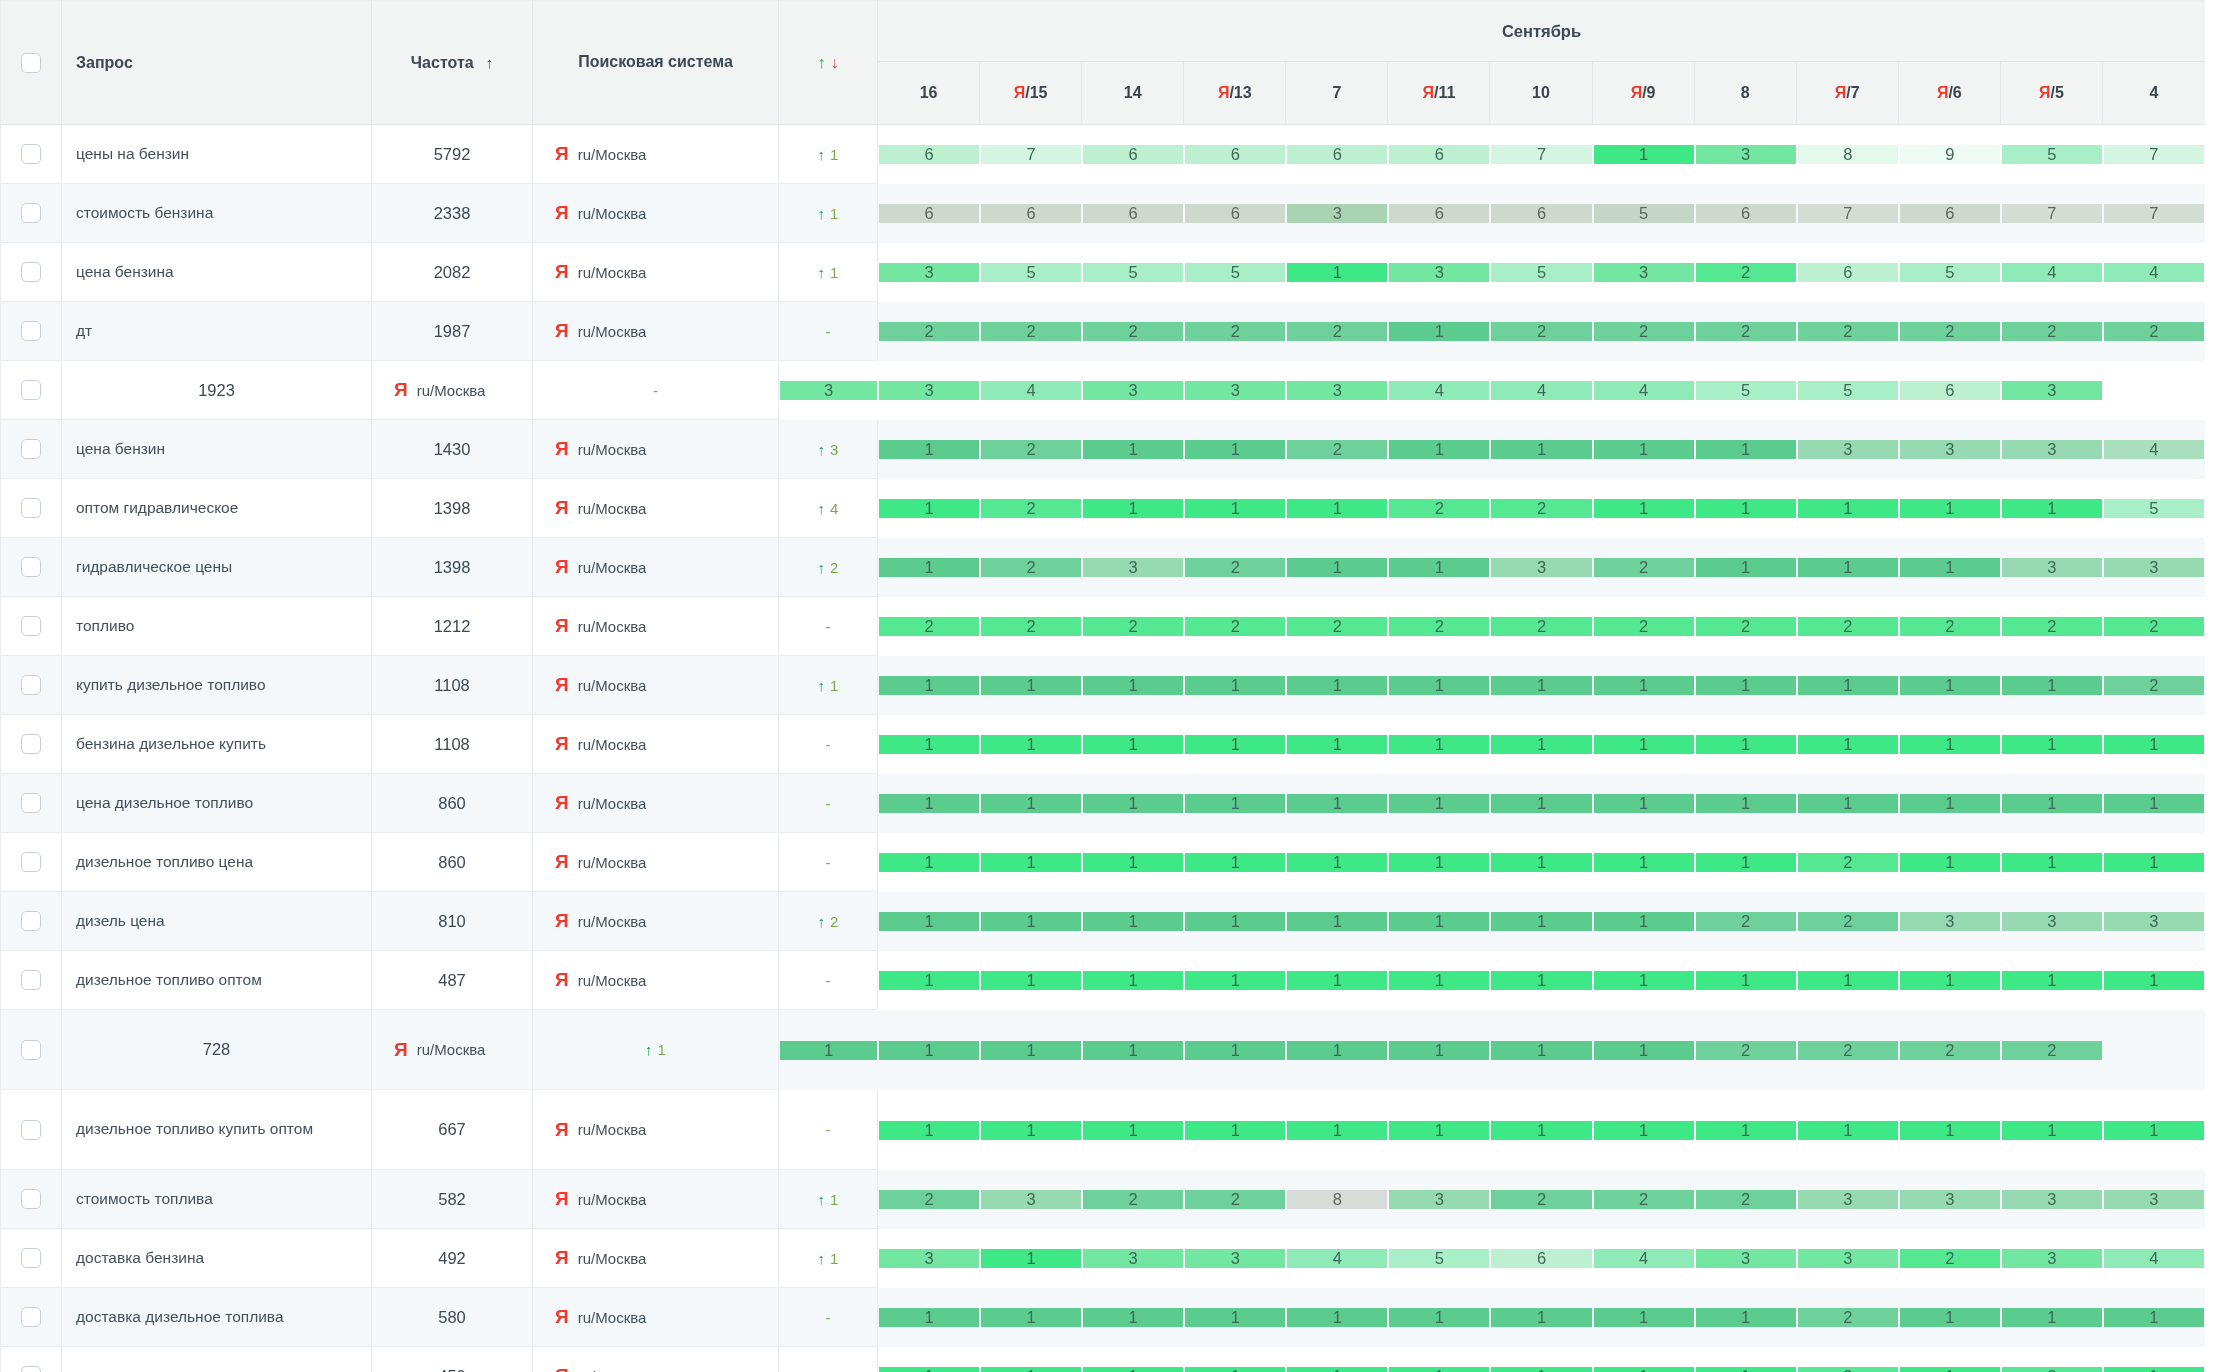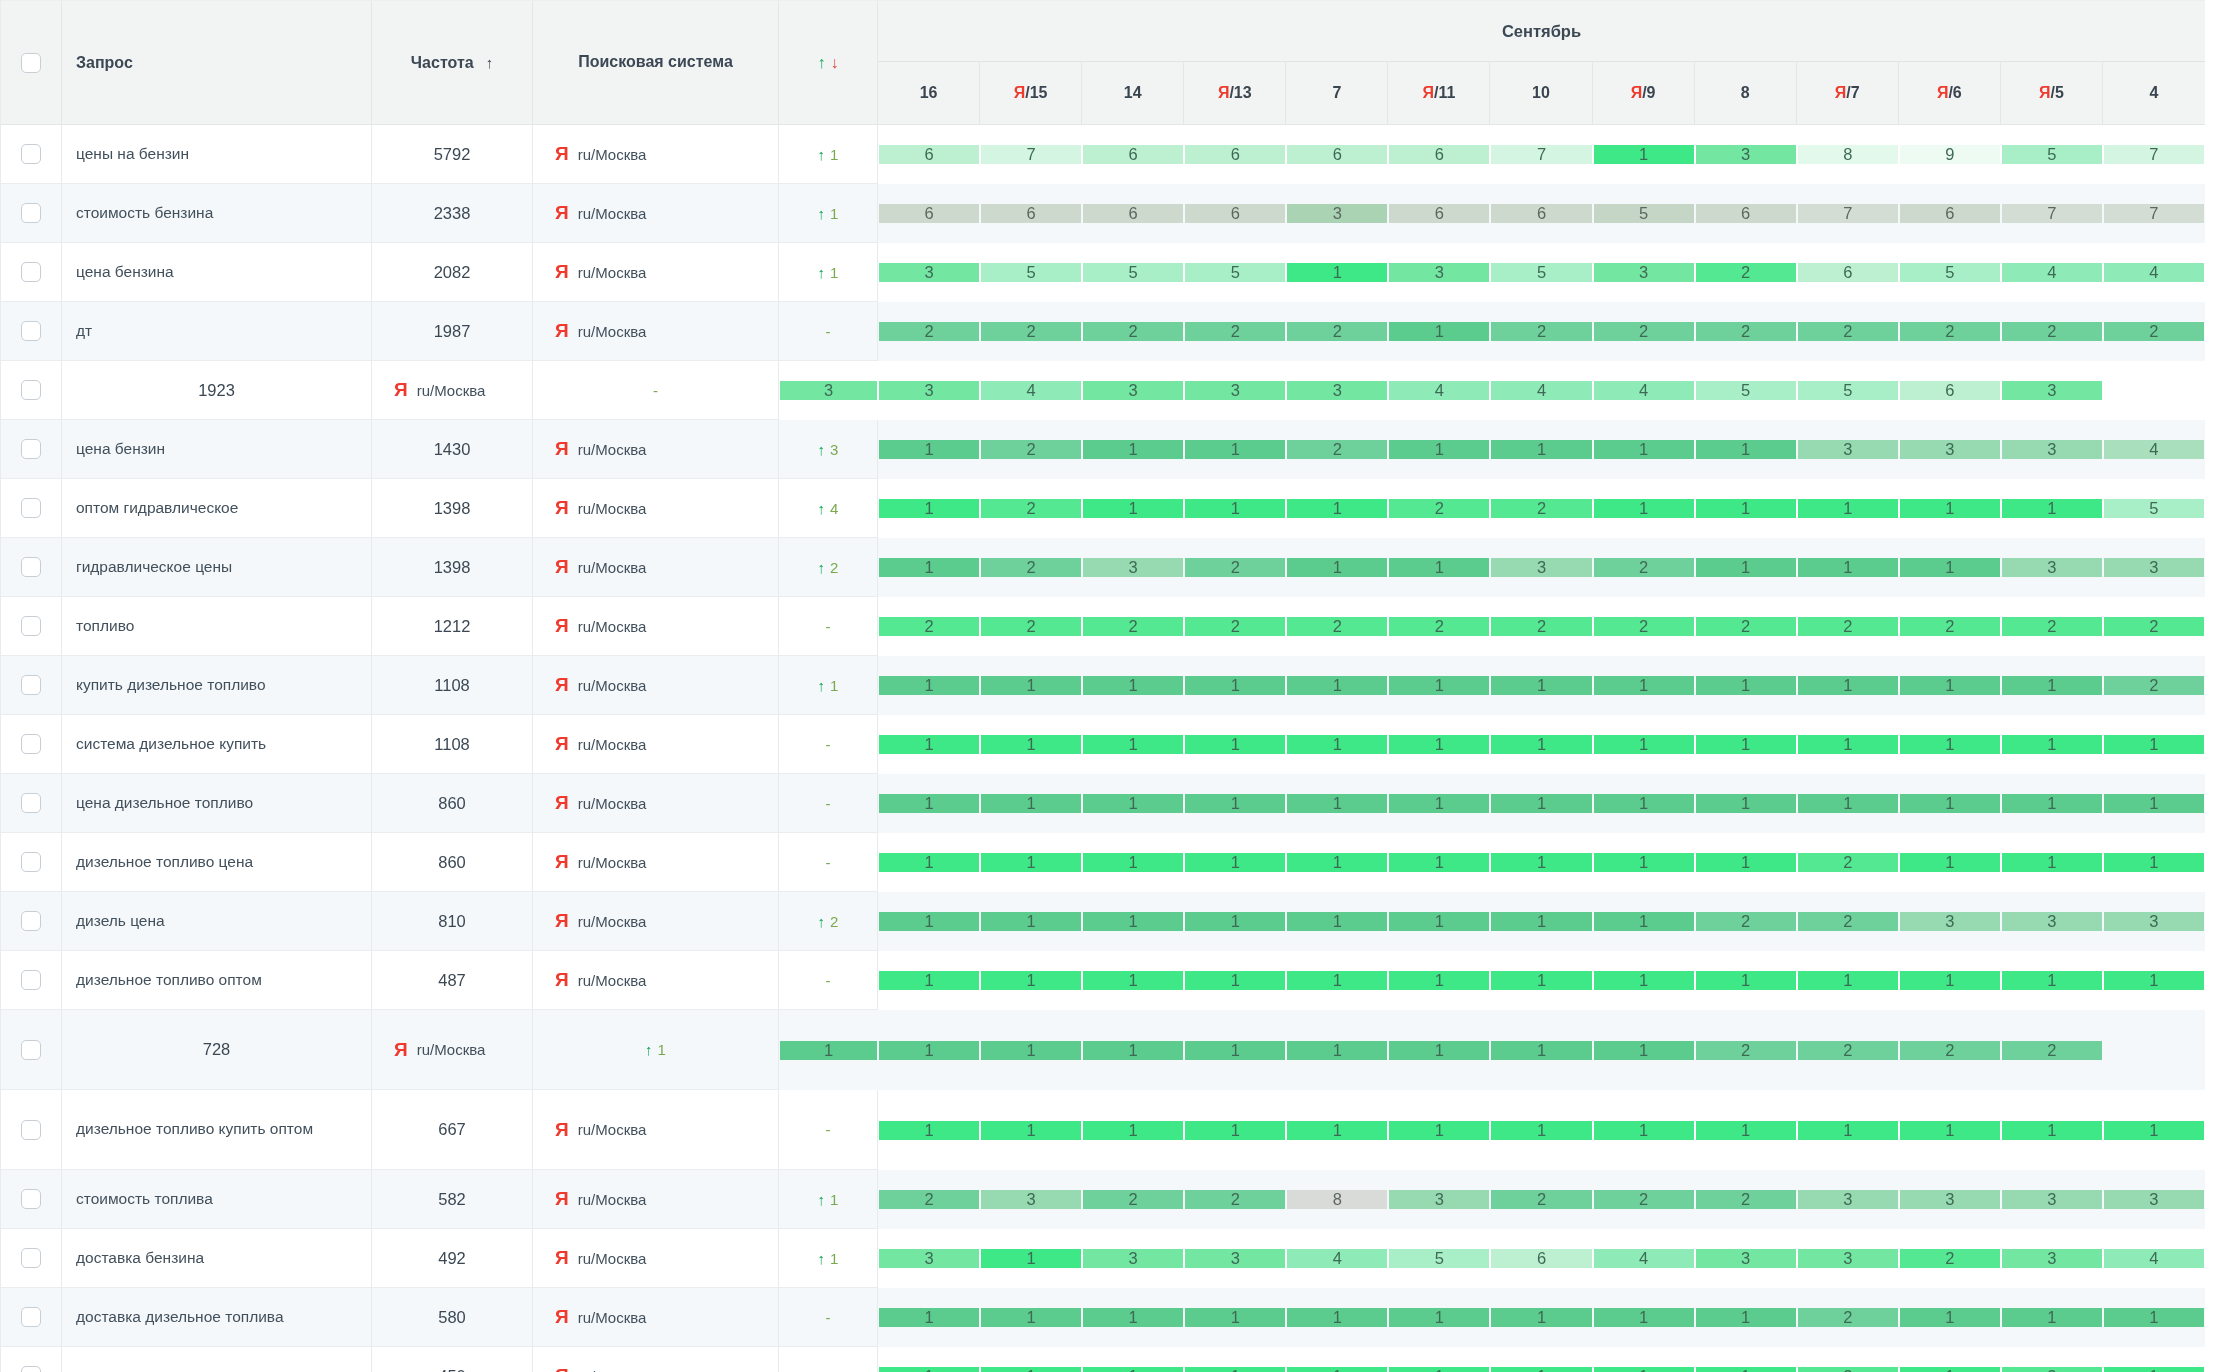--- a/index.html
+++ b/index.html
@@ -644,21 +644,21 @@
           </div>
           <div class="cell c-pos">
             <div class="pos-box" style="background: rgb(110, 209, 155); color: rgb(61, 106, 84);">2</div>
           </div>
         </div>
         <div class="grid row">
           <div class="cell c-check">
             <span class="cb"></span>
           </div>
           <div class="cell c-query">
-            <span>система дизельное купить</span>
+            <span>бензина дизельное купить</span>
           </div>
           <div class="cell c-freq">1108</div>
           <div class="cell c-engine">
             <span class="ya-icon">Я</span>
             <span>ru/Москва</span>
           </div>
           <div class="cell c-change">
             <span class="chg-dash">-</span>
           </div>
           <div class="cell c-pos">

